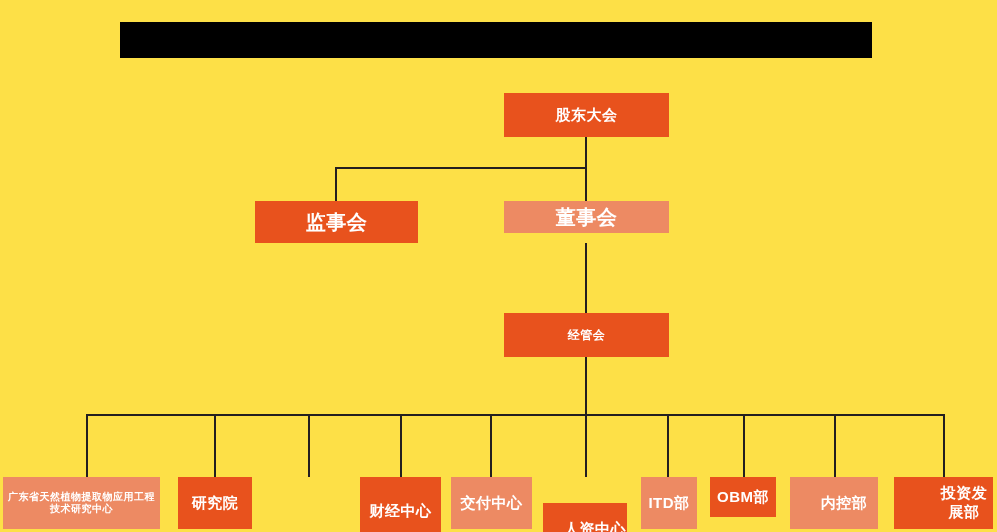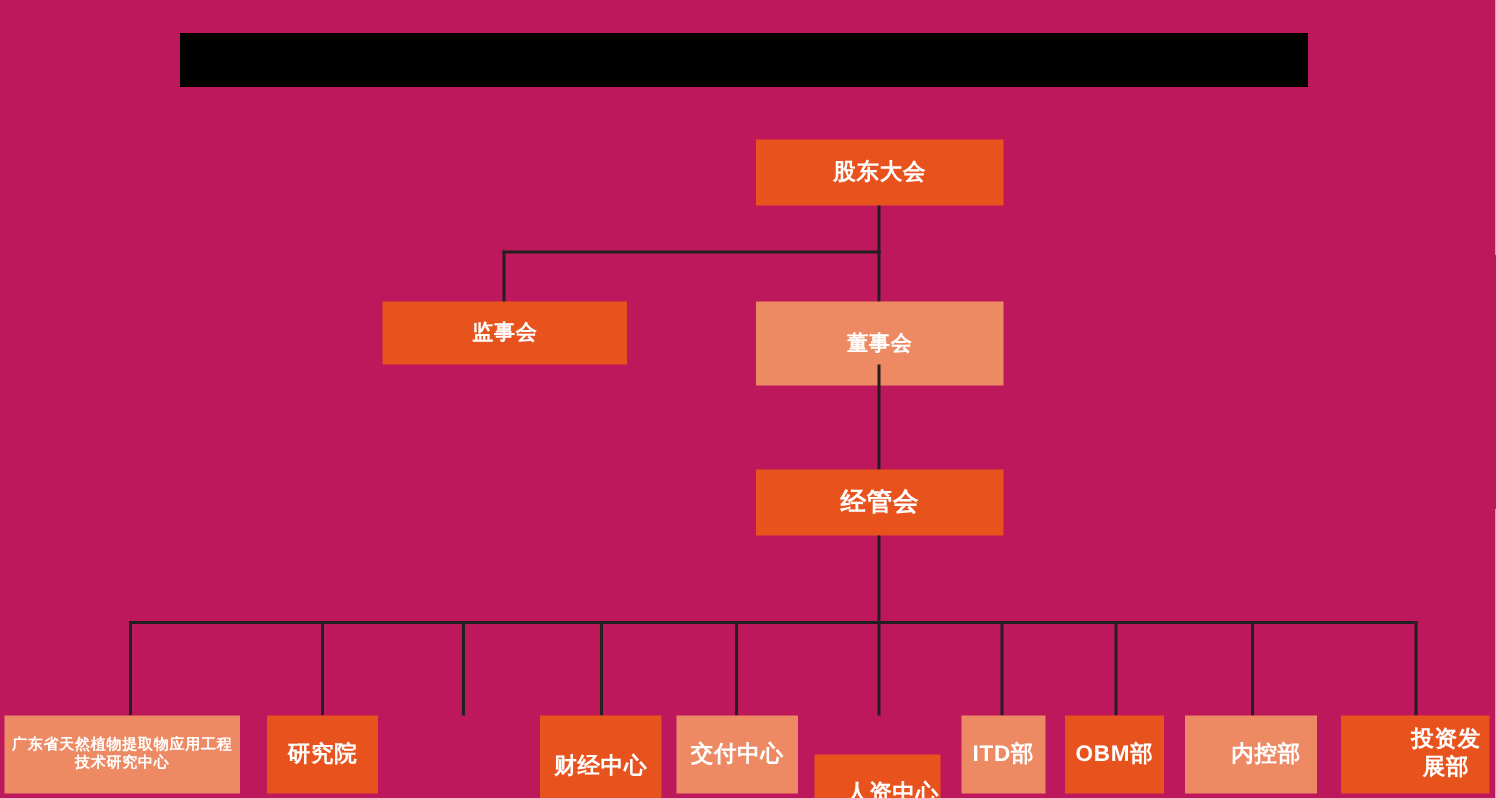--- a/index.html
+++ b/index.html
@@ -7,21 +7,21 @@
     padding: 0;
     background: #ffffff;
   }
   body {
     font-family: "Liberation Sans", "DejaVu Sans", sans-serif;
   }
   #chart-root {
     position: relative;
     width: 997px;
     height: 532px;
-    background: #be185d;
+    background: #fde047;
     overflow: hidden;
   }
   
   .redacted-bar {
     position: absolute;
     left: 120px;
     top: 22px;
     width: 752px;
     height: 36px;
     background: #000000;
@@ -37,22 +37,22 @@
     color: #ffffff;
     font-weight: bold;
     letter-spacing: 0.5px;
     line-height: 1.25;
     user-select: none;
   }
   .tone-dark  { background: #E8521D; }
   .tone-light { background: #ED8A63; }
 
   .lvl1 { font-size: 15px; }
-  .lvl2 { font-size: 14px; }
-  .lvl3 { font-size: 17px; }
+  .lvl2 { font-size: 20px; }
+  .lvl3 { font-size: 12px; }
   .leaf { font-size: 15px; }
   .leaf-small { font-size: 10px; font-weight: bold; padding: 0 5px; }
 
   
   .line-v {
     position: absolute;
     width: 2px;
     background: #231f20;
   }
   .line-h {
@@ -73,21 +73,21 @@
   <div class="line-v" style="left:585px; top:137px; width:2px; height:31px;"></div>
 
   <div class="line-h" style="left:335px; top:167px; width:252px; height:2px;"></div>
 
   <div class="line-v" style="left:335px; top:167px; width:2px; height:35px;"></div>
 
   <div class="line-v" style="left:585px; top:167px; width:2px; height:35px;"></div>
 
   <div class="org-box tone-dark lvl2" style="left:255px; top:201px; width:163px; height:42px;">监事会</div>
 
-  <div class="org-box tone-light lvl2" style="left:504px; top:201px; width:165px; height:56px;">董事会</div>
+  <div class="org-box tone-light lvl2" style="left:504px; top:201px; width:165px; height:32px;">董事会</div>
 
   <div class="line-v" style="left:585px; top:243px; width:2px; height:70px;"></div>
 
   <div class="org-box tone-dark lvl3" style="left:504px; top:313px; width:165px; height:44px;">经管会</div>
 
   <div class="line-v" style="left:585px; top:357px; width:2px; height:59px;"></div>
 
   <div class="line-h" style="left:86px; top:414px; width:857px; height:2px;"></div>
 
   <div class="line-v" style="left:86px;  top:414px; width:2px; height:63px;"></div>
@@ -107,19 +107,19 @@
 
 
   <div class="org-box tone-dark leaf" style="left:360px; top:477px; width:81px; height:68px;">财经中心</div>
 
   <div class="org-box tone-light leaf" style="left:451px; top:477px; width:81px; height:52px;">交付中心</div>
 
   <div class="org-box tone-dark leaf" style="left:543px; top:503px; width:84px; height:52px;padding-left:20px;">人资中心</div>
 
   <div class="org-box tone-light leaf" style="left:641px; top:477px; width:56px; height:52px;">ITD部</div>
 
-  <div class="org-box tone-dark leaf" style="left:710px; top:477px; width:66px; height:52px;">OBM部</div>
+  <div class="org-box tone-dark leaf" style="left:710px; top:477px; width:66px; height:40px;">OBM部</div>
 
   <div class="org-box tone-light leaf" style="left:790px; top:477px; width:88px; height:52px;padding-left:20px;">内控部</div>
 
   <div class="org-box tone-dark leaf" style="left:894px; top:477px; width:99px; height:52px;padding-left:41px;">投资发展部</div>
 
 </div>
 
 </body></html>

